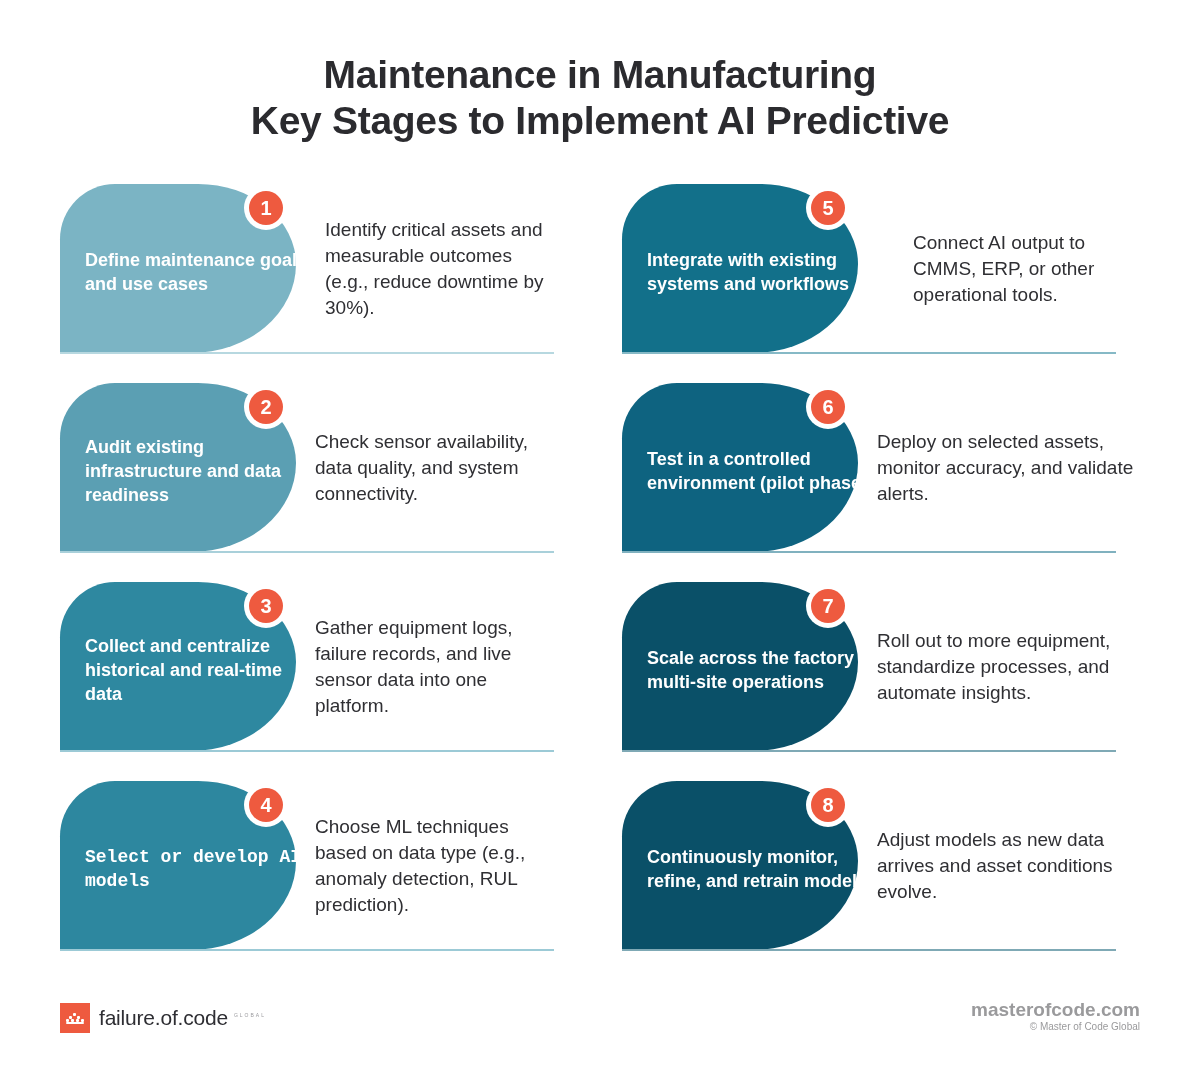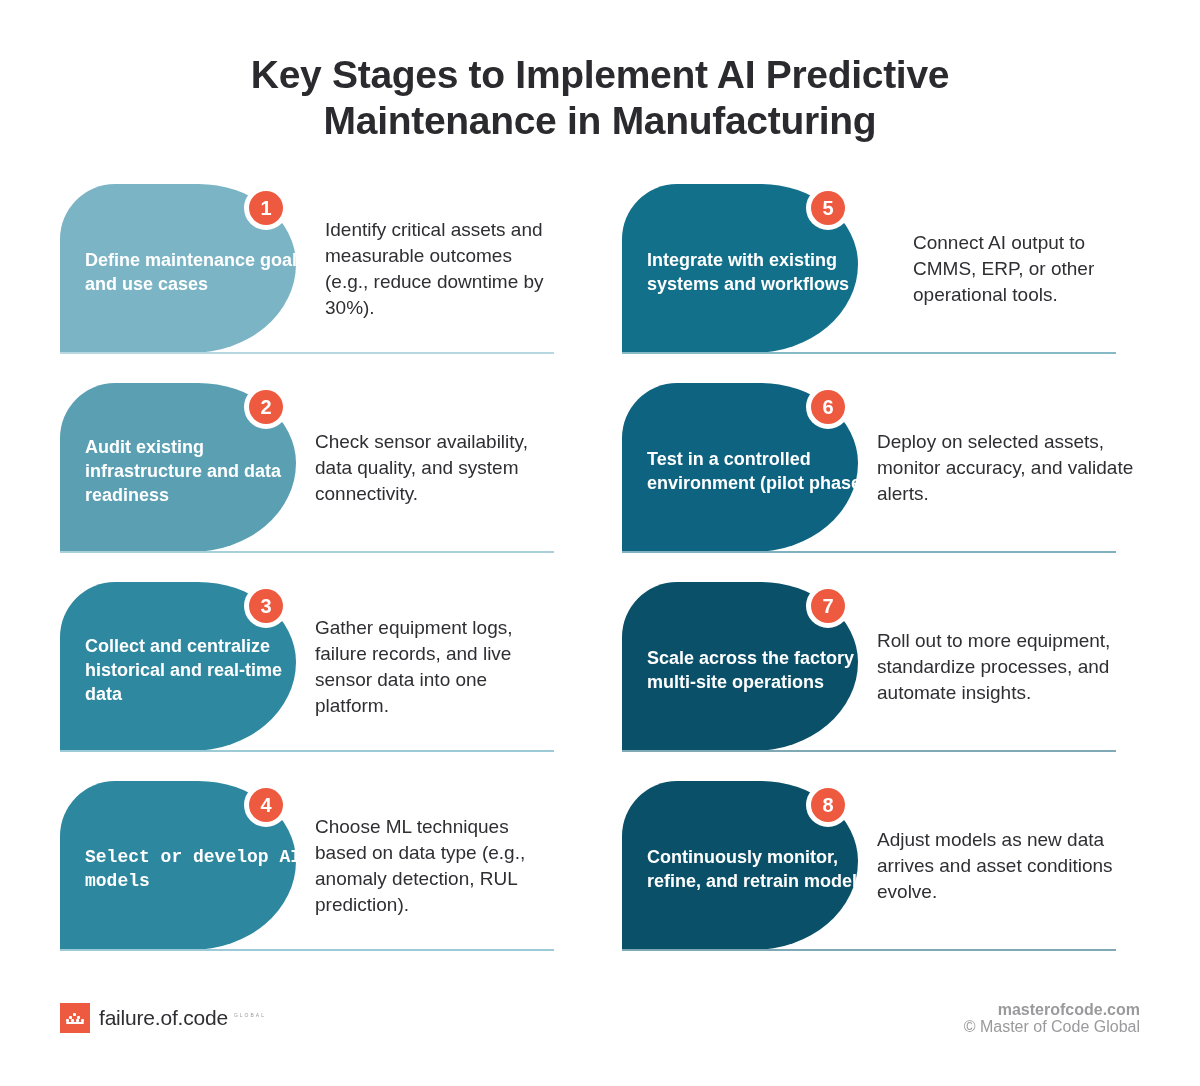--- a/index.html
+++ b/index.html
@@ -59,29 +59,29 @@
   }
   .logo-text {
     margin-left: 9px; font-size: 21px; font-weight: 400; color: #2e2e33; letter-spacing: -0.2px;
   }
   .logo-sub {
     margin-left: 6px; font-size: 5px; letter-spacing: 2px; color: #9a9a9e; margin-top: -6px;
   }
   .footer-right {
     position: absolute; right: 60px; top: 1001px; text-align: right;
   }
-  .footer-right .site { font-size: 16px; font-weight: 700; color: #9a9a9c; line-height: 17px; }
-  .footer-right .copy { font-size: 16px; color: #9a9a9c; line-height: 18px; }
+  .footer-right .site { font-size: 19px; font-weight: 700; color: #9a9a9c; line-height: 17px; }
+  .footer-right .copy { font-size: 10px; color: #9a9a9c; line-height: 18px; }
 </style>
 </head>
 <body>
 
 <div class="title">
+  <span>Maintenance in Manufacturing</span>
   <span>Key Stages to Implement AI Predictive</span>
-  <span>Maintenance in Manufacturing</span>
 </div>
 
 <div class="step" style="left:60px; top:184px; width:494px;">
   <div class="blob" style="background: rgb(123, 180, 196);"></div>
   <div class="blob-title" style="width:236px;">
       <span>Define maintenance goals and use cases</span>
     </div>
   <div class="badge">
       <div class="badge-inner" style="background: rgb(238, 90, 63);">1</div>
     </div>

